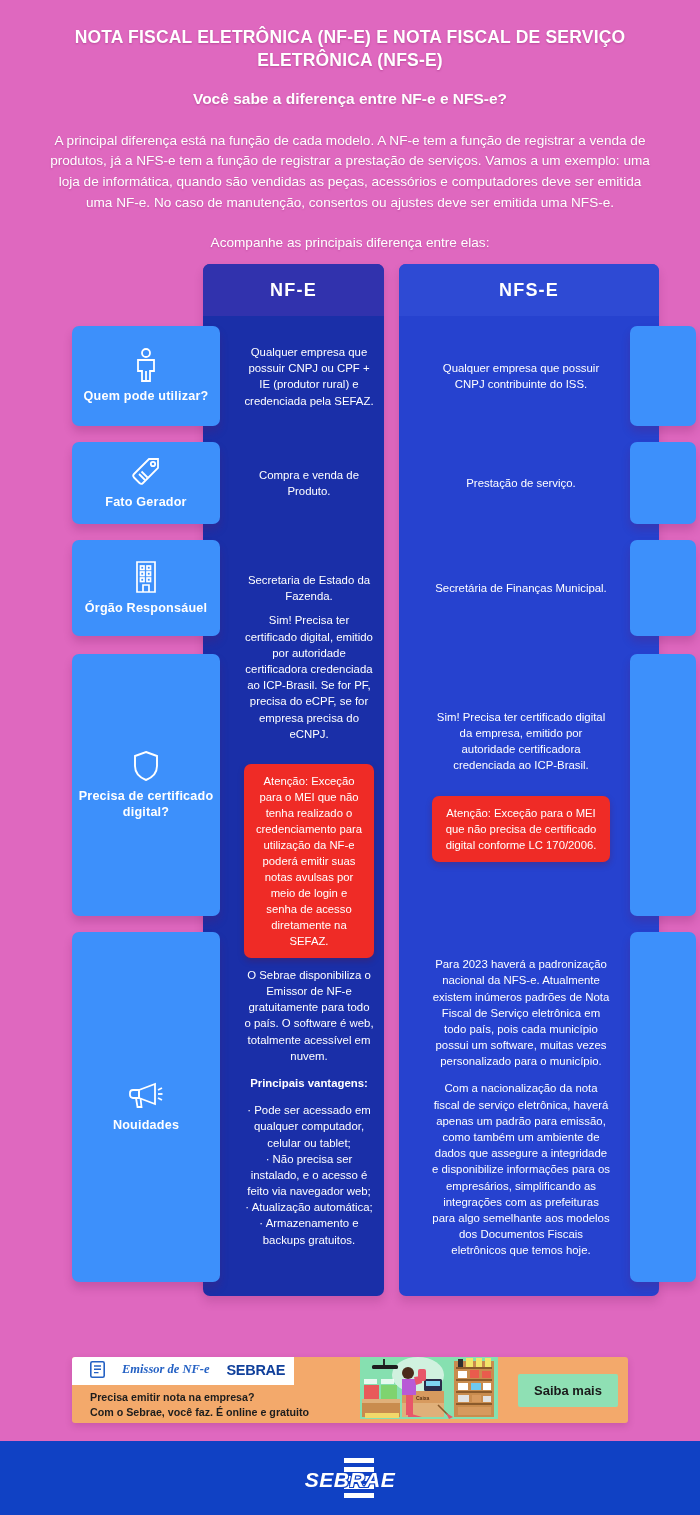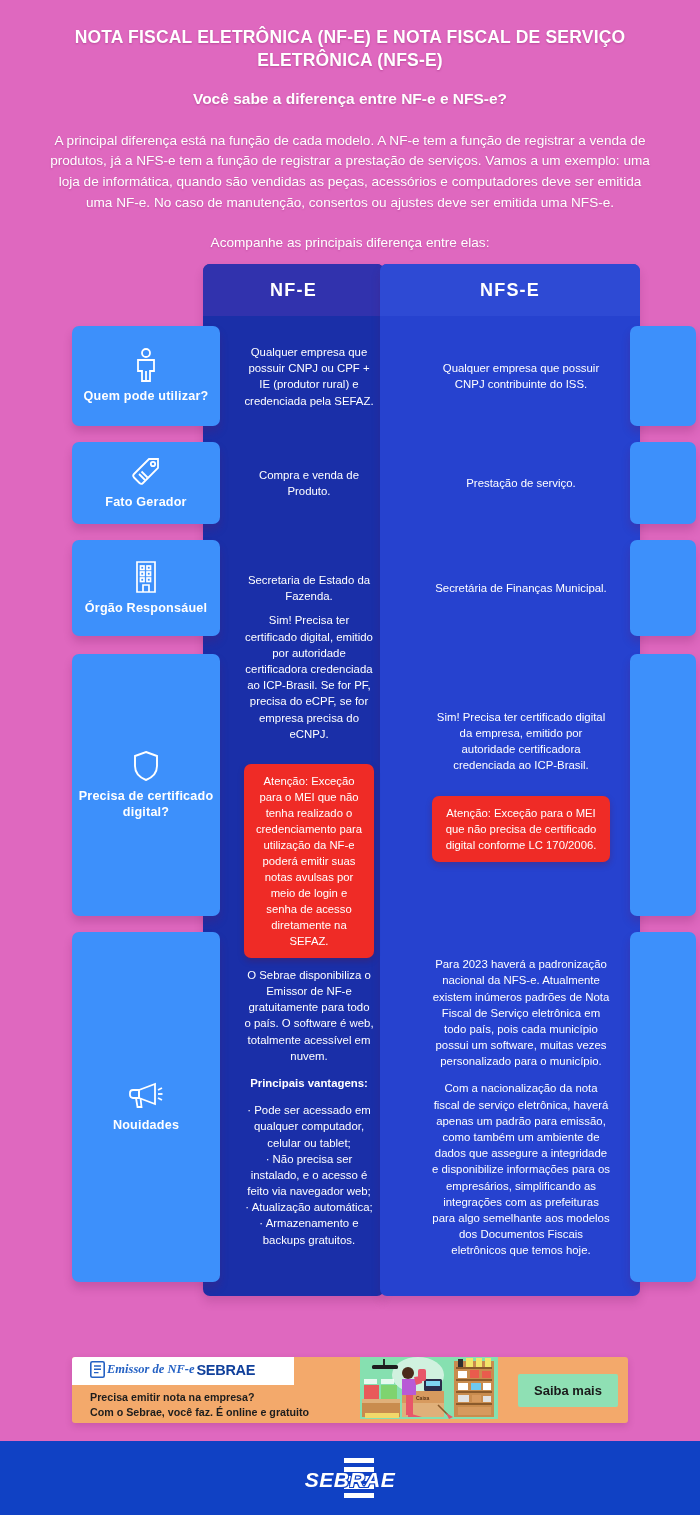--- a/index.html
+++ b/index.html
@@ -63,21 +63,21 @@
     top: 0;
     border-radius: 7px;
     box-shadow: 0 6px 10px rgba(100,20,80,0.18);
   }
   .col-nfe {
     left: 203px;
     width: 181px;
     background: #1a2fa8;
   }
   .col-nfse {
-    left: 380px;
+    left: 399px;
     width: 260px;
     background: #2642cf;
   }
   .col-head {
     height: 52px;
     line-height: 52px;
     text-align: center;
     color: #fff;
     font-size: 18px;
     font-weight: bold;
@@ -191,21 +191,21 @@
     width: 222px;
     height: 28px;
     background: #ffffff;
   }
   .promo-logo-row {
     position: absolute;
     left: 18px;
     top: 4px;
     display: flex;
     align-items: center;
-    gap: 2px;
+    gap: 17px;
   }
   .promo-doc-icon { line-height: 0; }
   .promo-emissor {
     font-family: "Liberation Serif", serif;
     font-style: italic;
     font-size: 12.5px;
     color: #2461c4;
     font-weight: bold;
   }
   .promo-sebrae {

